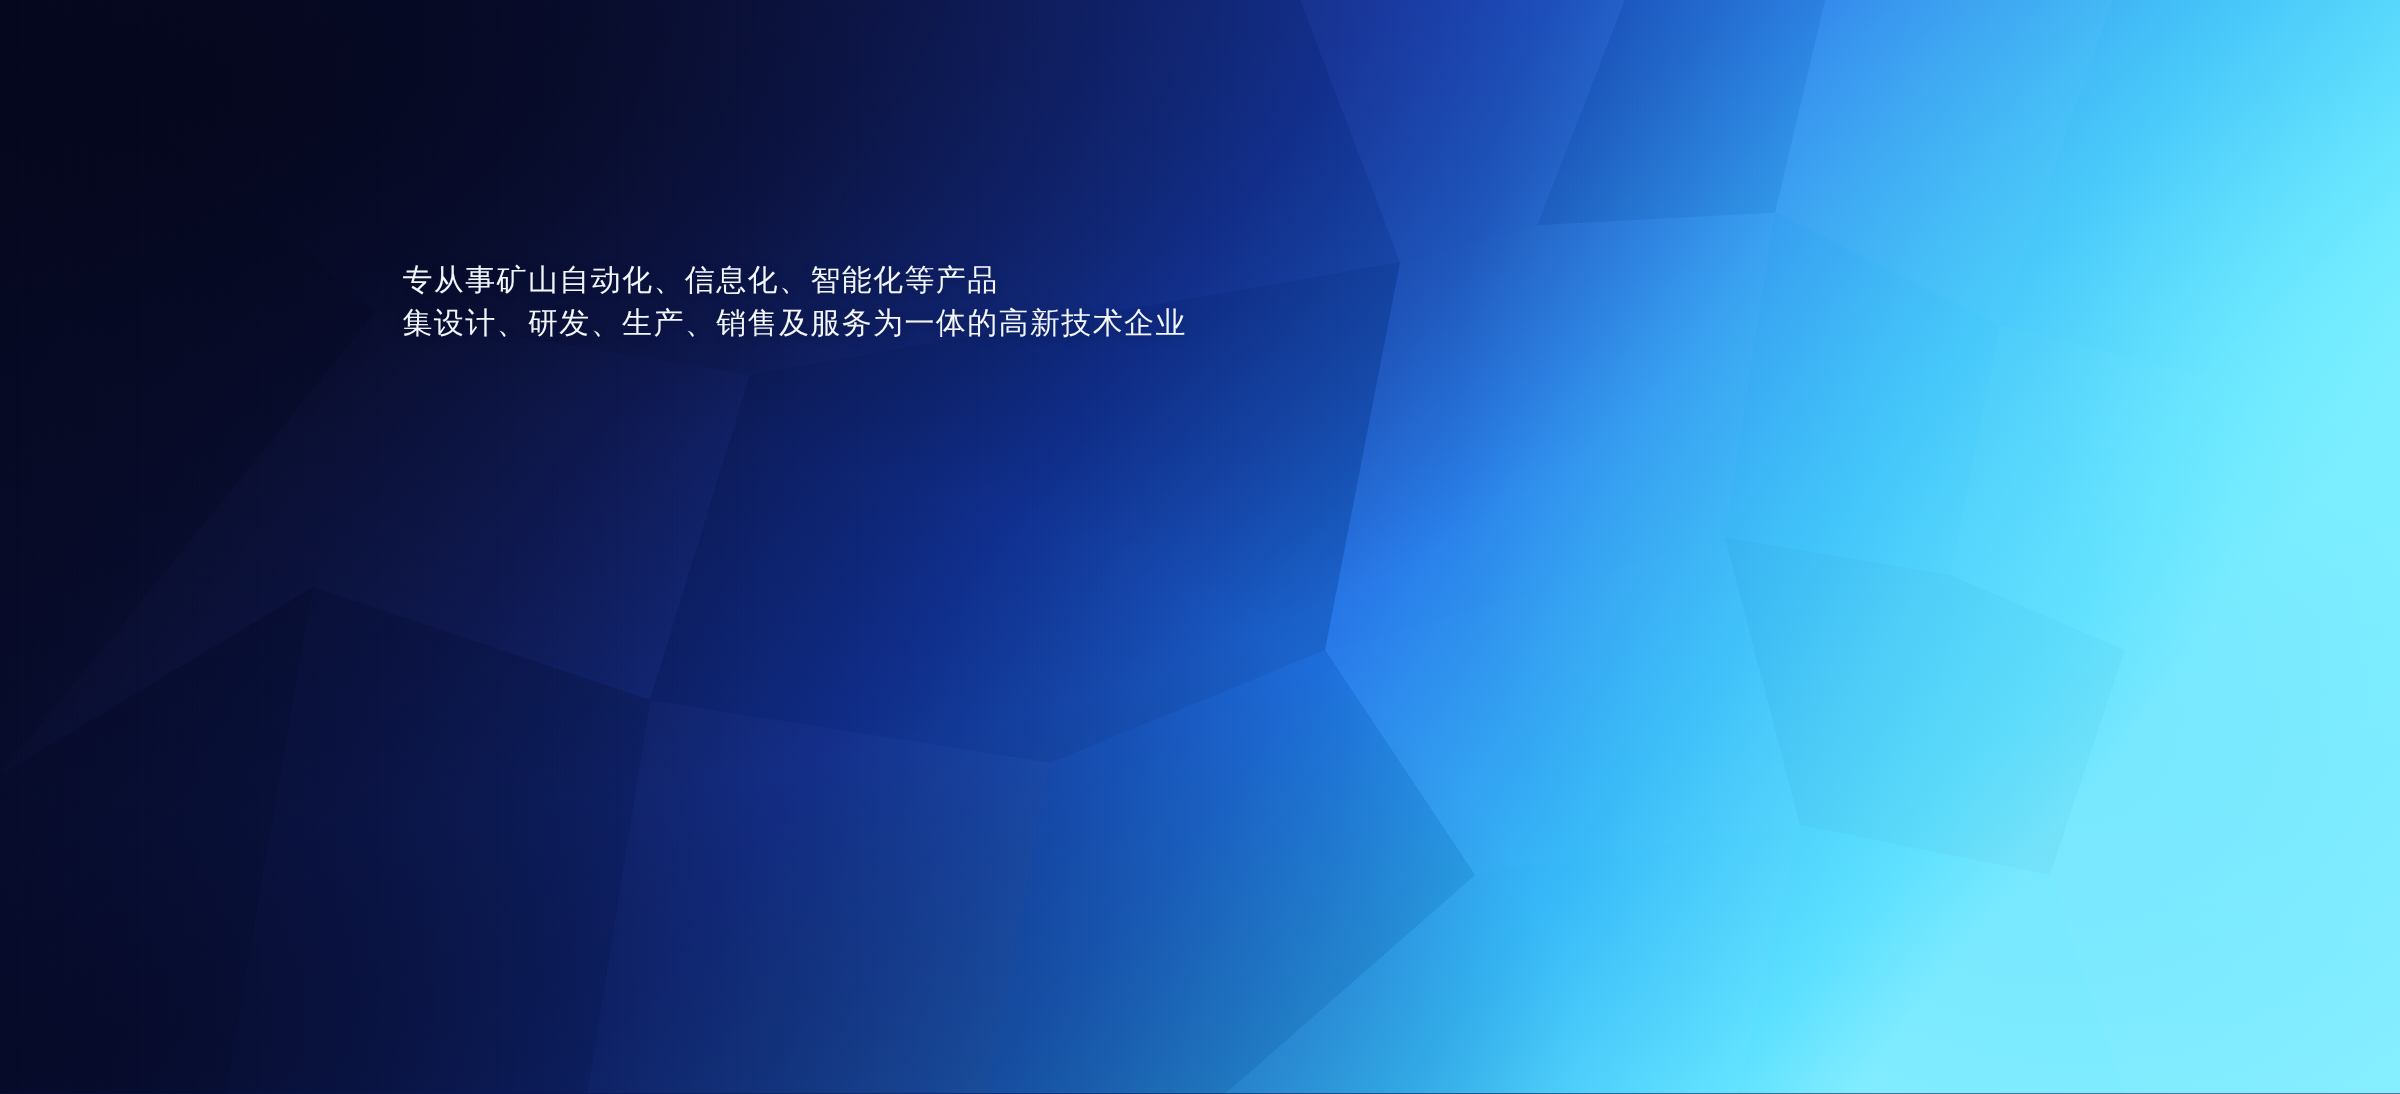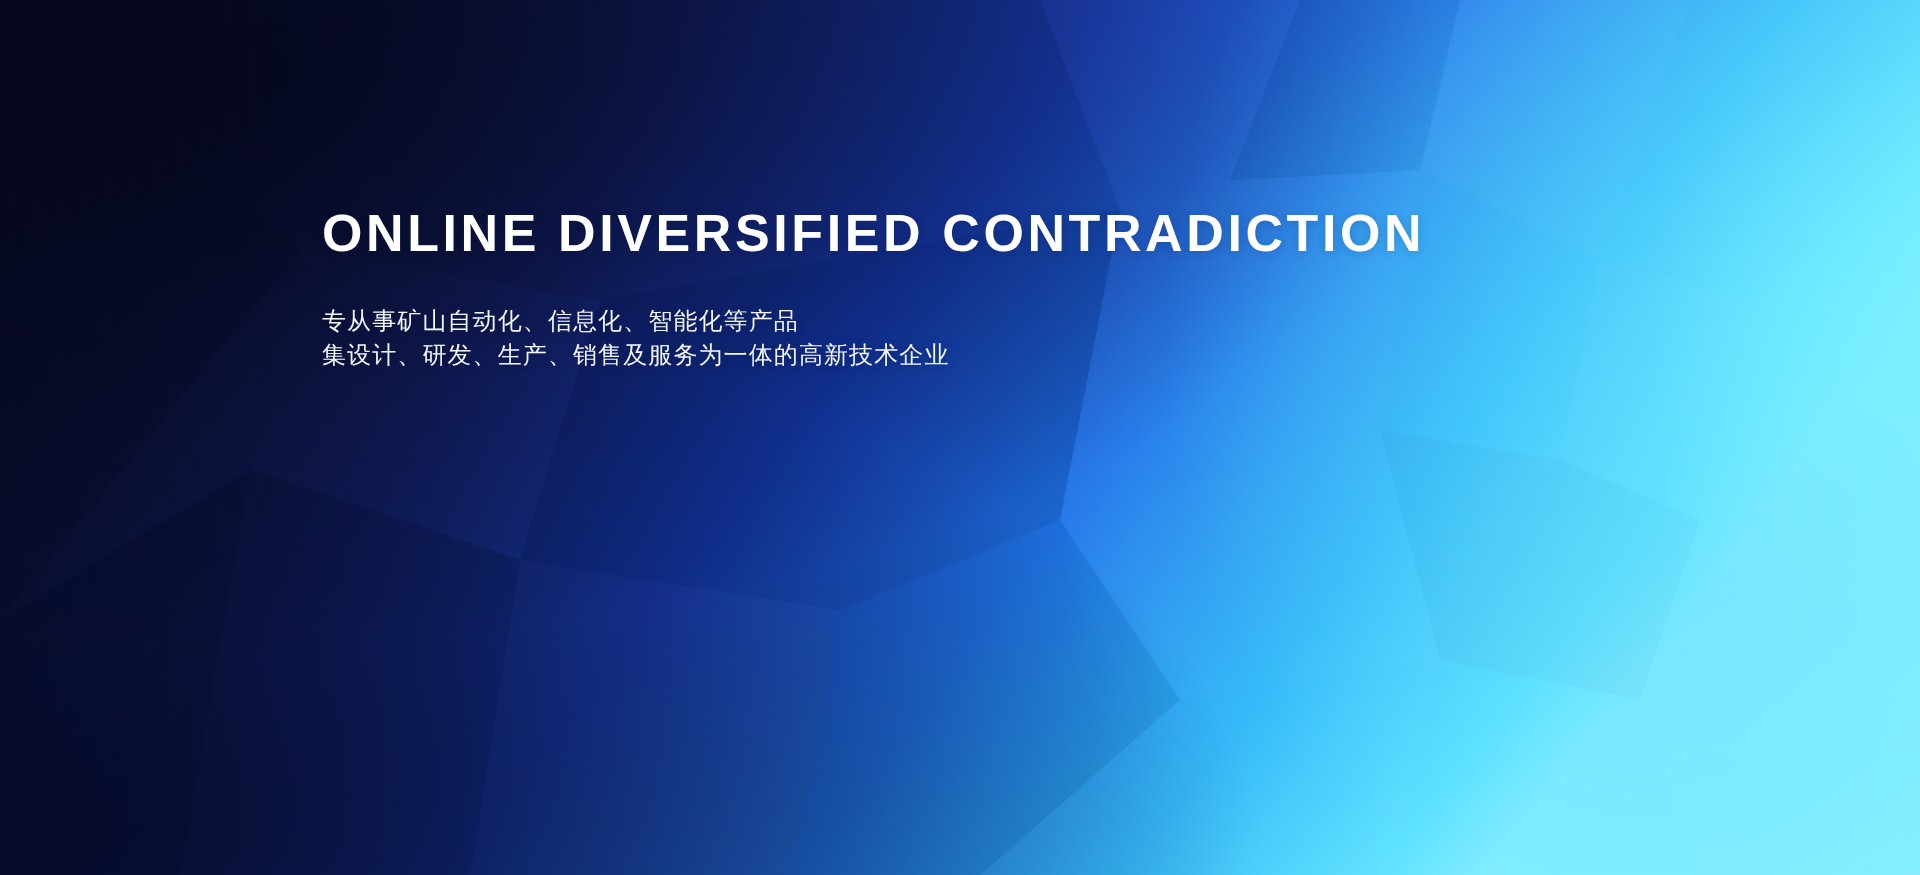--- a/index.html
+++ b/index.html
@@ -161,21 +161,20 @@
     </g>
   </svg>
 
   <div class="bg-vignette"></div>
   <div class="bg-glow"></div>
   <div class="bg-noise"></div>
 
   <div class="content">
 
     <h1 class="headline">
-      <span class="hl-line">ONLINE DIVERSIFIED CONTRADICTION</span>
     </h1>
 
 
     <div class="body-copy">
       <span class="bc-line">专从事矿山自动化、信息化、智能化等产品</span>
       <span class="bc-line">集设计、研发、生产、销售及服务为一体的高新技术企业</span>
     </div>
 
   </div>
 </div>

